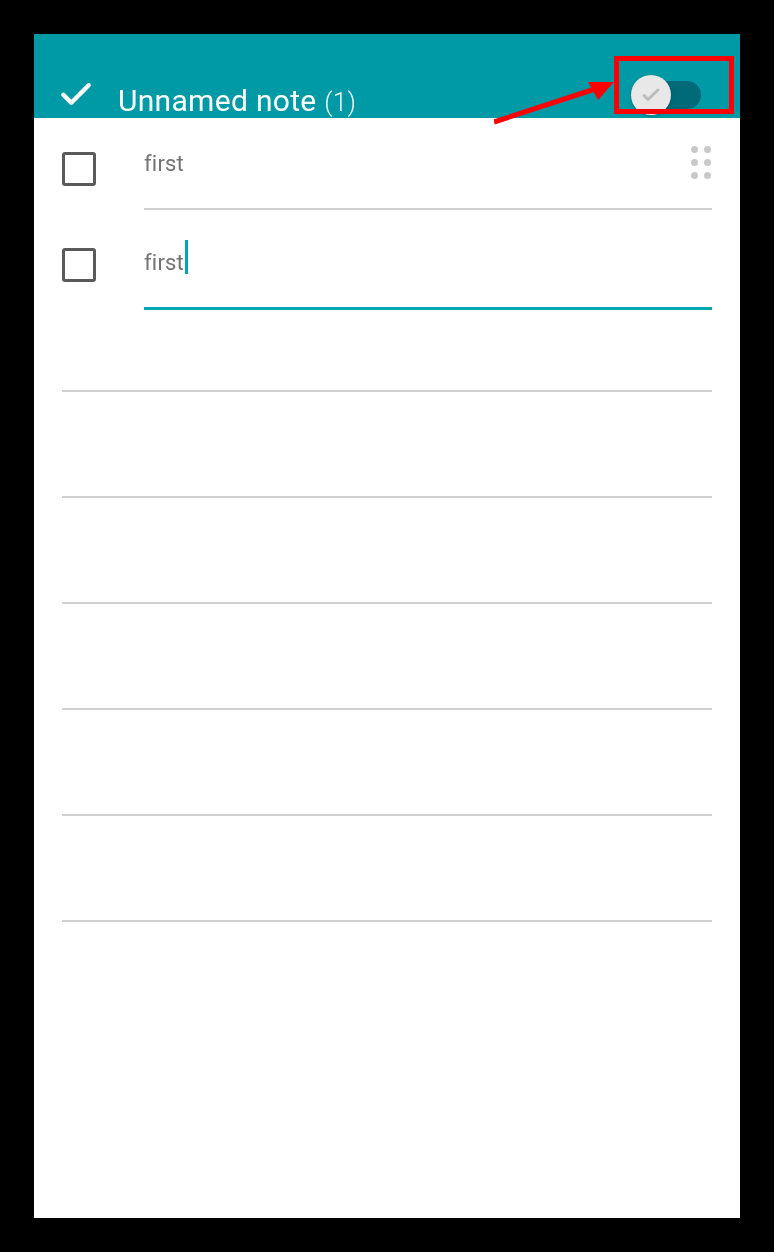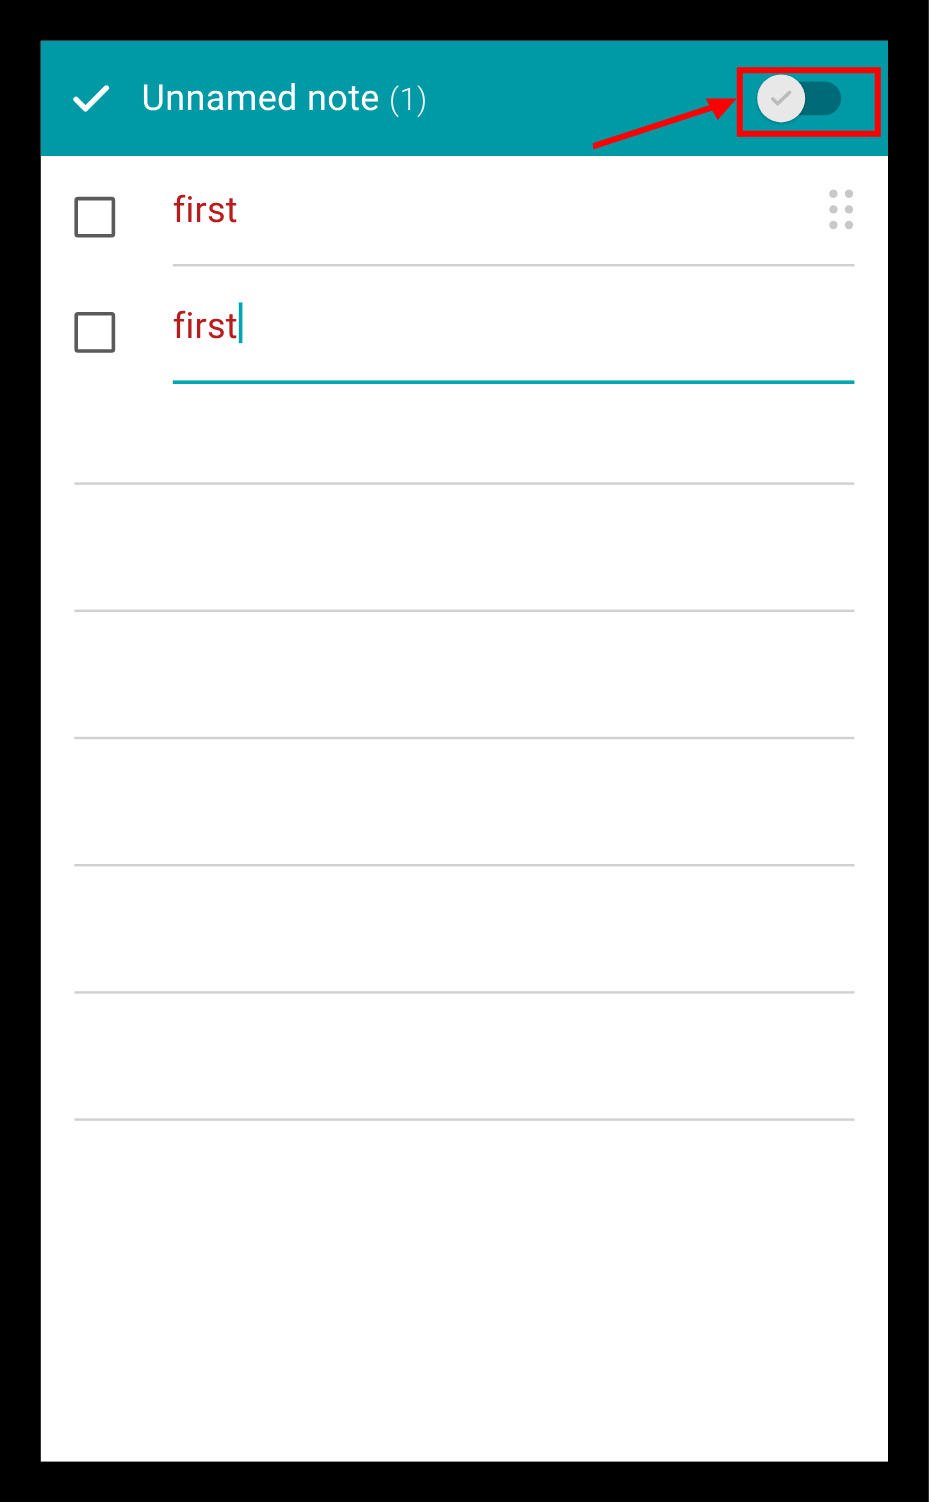--- a/index.html
+++ b/index.html
@@ -13,24 +13,24 @@
   }
   .frame {
     width: 706px;
     height: 1184px;
     background: #fff;
     position: relative;
     box-shadow: 0 0 24px 10px rgba(0,0,0,0.6);
   }
   
   .header {
-    height: 96px;
+    height: 84px;
     background: #009aa6;
     display: flex;
-    align-items: center;
+    align-items: flex-end;
     padding: 0 35px 0 18px;
     color: #fff;
   }
   .header .check-btn {
     width: 48px; height: 48px;
     display: flex; align-items: center; justify-content: center;
   }
   .header .title {
     flex: 1;
     font-size: 30px;
@@ -104,22 +104,22 @@
     margin-top: 14px;
     margin-right: 48px;
     flex: 0 0 auto;
   }
   .row .field {
     flex: 1;
     position: relative;
     padding-top: 6px;
   }
   .row .field .text {
-    font-size: 30px;
-    color: #b91c1c;
+    font-size: 22px;
+    color: #737373;
     line-height: 40px;
     min-height: 40px;
     letter-spacing: 0.2px;
   }
   .row .field .underline {
     height: 2px;
     background: #d0d0d0;
     margin-top: 24px;
     width: 100%;
   }

